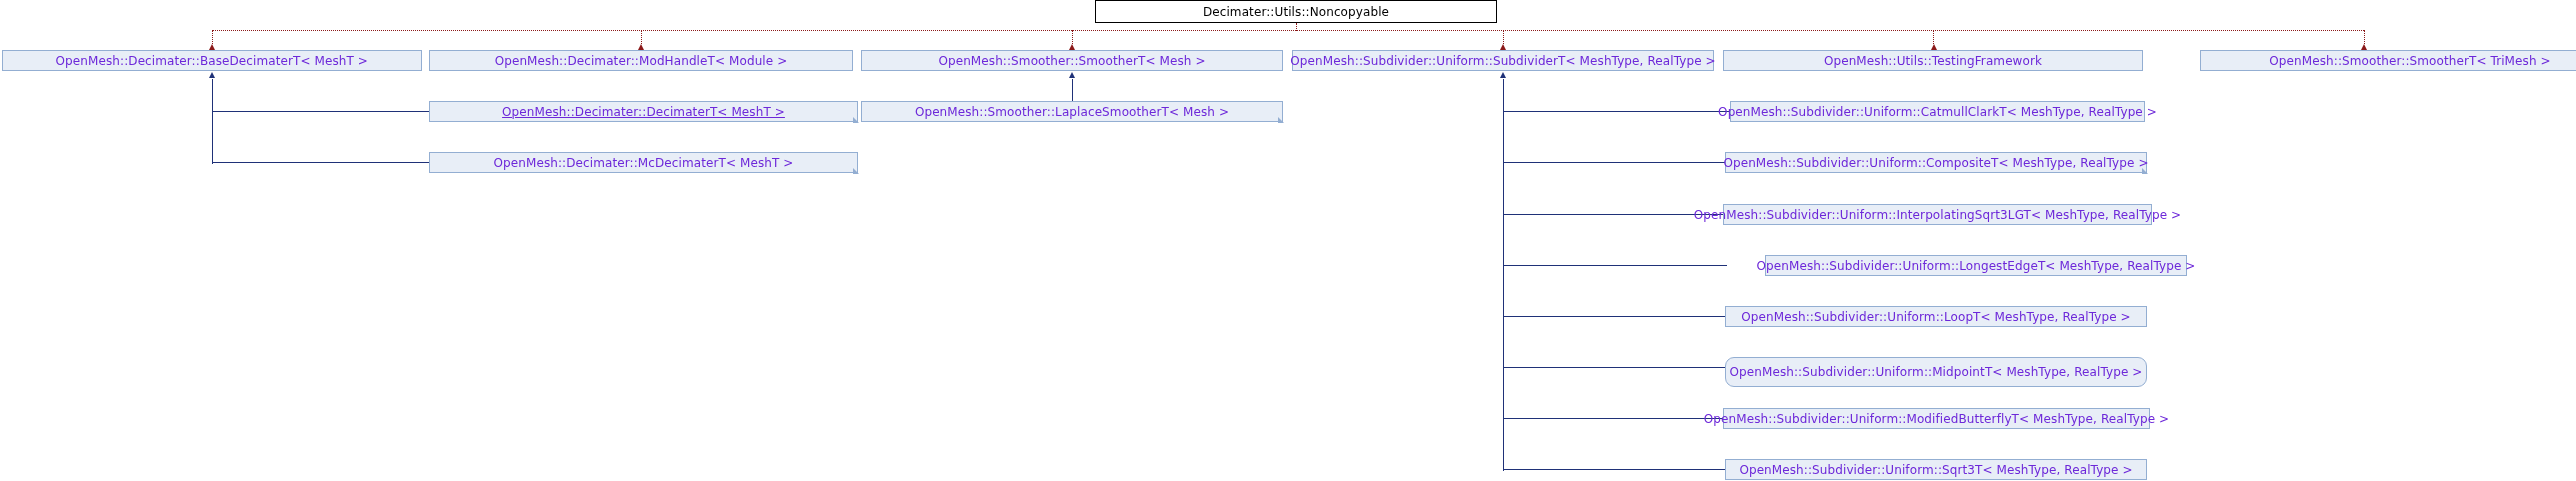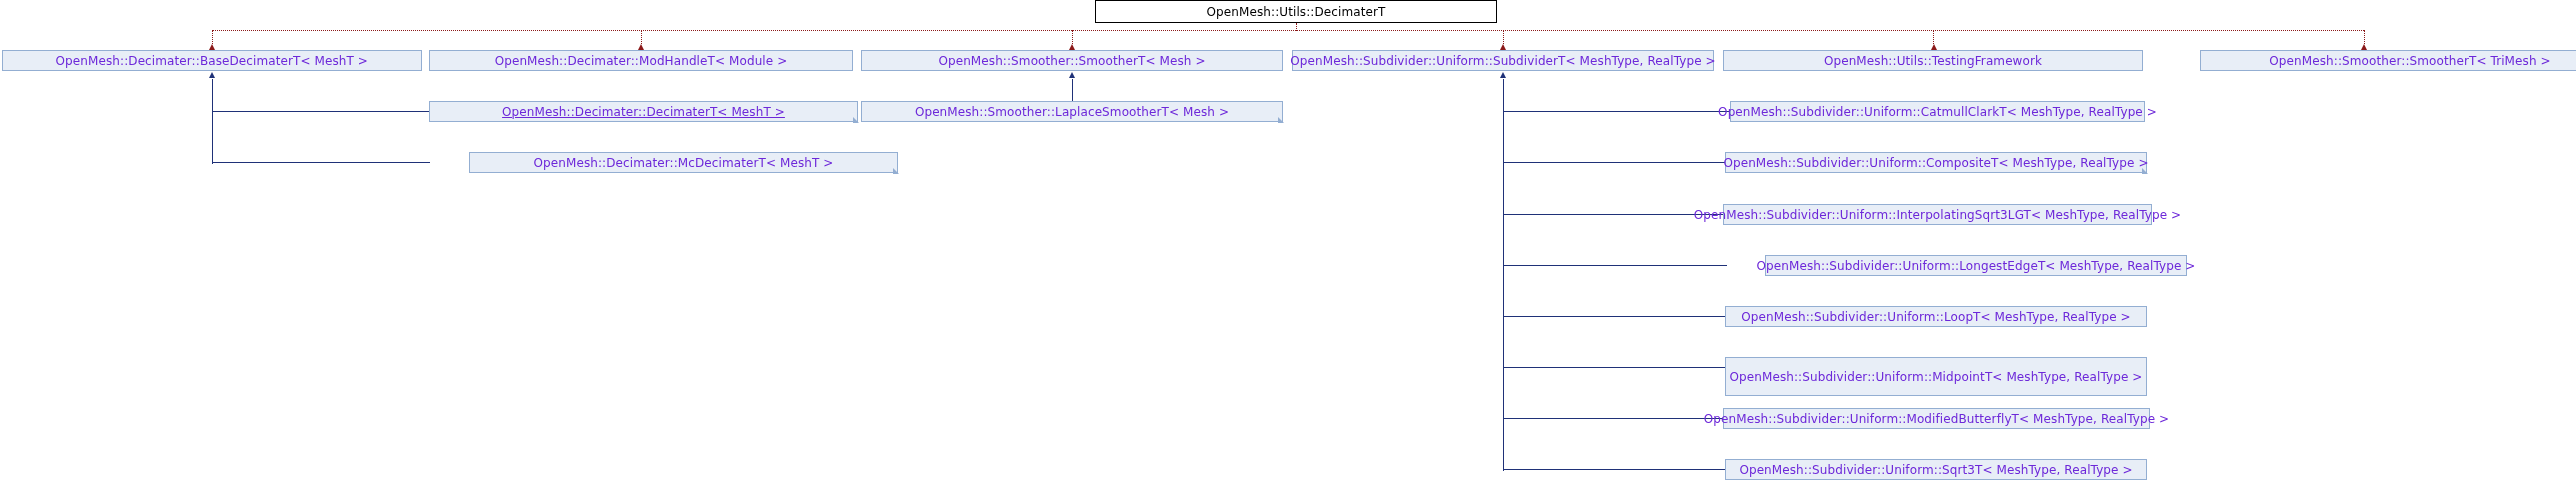--- a/index.html
+++ b/index.html
@@ -133,36 +133,36 @@
     <div class="edge h-solid" style="left:1503px; top:111px; width:228px;"></div>
     <div class="edge h-solid" style="left:1503px; top:162px; width:224px;"></div>
     <div class="edge h-solid" style="left:1503px; top:214px; width:222px;"></div>
     <div class="edge h-solid" style="left:1503px; top:265px; width:224px;"></div>
     <div class="edge h-solid" style="left:1503px; top:316px; width:224px;"></div>
     <div class="edge h-solid" style="left:1503px; top:367px; width:224px;"></div>
     <div class="edge h-solid" style="left:1503px; top:418px; width:222px;"></div>
     <div class="edge h-solid" style="left:1503px; top:469px; width:224px;"></div>
   </div>
 
-  <div class="node root" style="left:1095px; top:0px; width:402px; height:23px;">OpenMesh::Utils::DecimaterT</div>
+  <div class="node root" style="left:1095px; top:0px; width:402px; height:23px;">Decimater::Utils::Noncopyable</div>
 
   <div class="node derived" style="left:1.8px; top:50px; width:420px; height:21px;">OpenMesh::Decimater::BaseDecimaterT&lt; MeshT &gt;</div>
   <div class="node derived" style="left:429px; top:50px; width:424px; height:21px;">OpenMesh::Decimater::ModHandleT&lt; Module &gt;</div>
   <div class="node derived" style="left:861px; top:50px; width:422px; height:21px;">OpenMesh::Smoother::SmootherT&lt; Mesh &gt;</div>
   <div class="node derived" style="left:1292px; top:50px; width:422px; height:21px;">OpenMesh::Subdivider::Uniform::SubdividerT&lt; MeshType, RealType &gt;</div>
   <div class="node derived" style="left:1723px; top:50px; width:420px; height:21px;">OpenMesh::Utils::TestingFramework</div>
   <div class="node derived" style="left:2154px; top:50px; width:420px; height:21px;margin-left:46px;">OpenMesh::Smoother::SmootherT&lt; TriMesh &gt;</div>
 
   <div class="node derived shadow" style="left:429px; top:101px; width:429px; height:21px;text-decoration:underline;">OpenMesh::Decimater::DecimaterT&lt; MeshT &gt;</div>
   <div class="node derived shadow" style="left:861px; top:101px; width:422px; height:21px;">OpenMesh::Smoother::LaplaceSmootherT&lt; Mesh &gt;</div>
-  <div class="node derived shadow" style="left:429px; top:152px; width:429px; height:21px;margin-left:40px;">OpenMesh::Decimater::McDecimaterT&lt; MeshT &gt;</div>
+  <div class="node derived shadow" style="left:429px; top:152px; width:429px; height:21px;">OpenMesh::Decimater::McDecimaterT&lt; MeshT &gt;</div>
 
   <div class="node derived" style="left:1730px; top:101px; width:415px; height:21px;">OpenMesh::Subdivider::Uniform::CatmullClarkT&lt; MeshType, RealType &gt;</div>
   <div class="node derived shadow" style="left:1725px; top:152px; width:422px; height:21px;">OpenMesh::Subdivider::Uniform::CompositeT&lt; MeshType, RealType &gt;</div>
   <div class="node derived" style="left:1723px; top:204px; width:429px; height:21px;">OpenMesh::Subdivider::Uniform::InterpolatingSqrt3LGT&lt; MeshType, RealType &gt;</div>
   <div class="node derived" style="left:1725px; top:255px; width:422px; height:21px;margin-left:40px;">OpenMesh::Subdivider::Uniform::LongestEdgeT&lt; MeshType, RealType &gt;</div>
   <div class="node derived" style="left:1725px; top:306px; width:422px; height:21px;">OpenMesh::Subdivider::Uniform::LoopT&lt; MeshType, RealType &gt;</div>
-  <div class="node derived" style="left:1725px; top:357px; width:422px; height:39px;">OpenMesh::Subdivider::Uniform::MidpointT&lt; MeshType, RealType &gt;</div>
+  <div class="node derived" style="left:1725px; top:357px; width:422px; height:30px;border-radius:9px;">OpenMesh::Subdivider::Uniform::MidpointT&lt; MeshType, RealType &gt;</div>
   <div class="node derived" style="left:1723px; top:408px; width:427px; height:21px;">OpenMesh::Subdivider::Uniform::ModifiedButterflyT&lt; MeshType, RealType &gt;</div>
   <div class="node derived" style="left:1725px; top:459px; width:422px; height:21px;">OpenMesh::Subdivider::Uniform::Sqrt3T&lt; MeshType, RealType &gt;</div>
 
 </div>
 
 
 </body></html>

